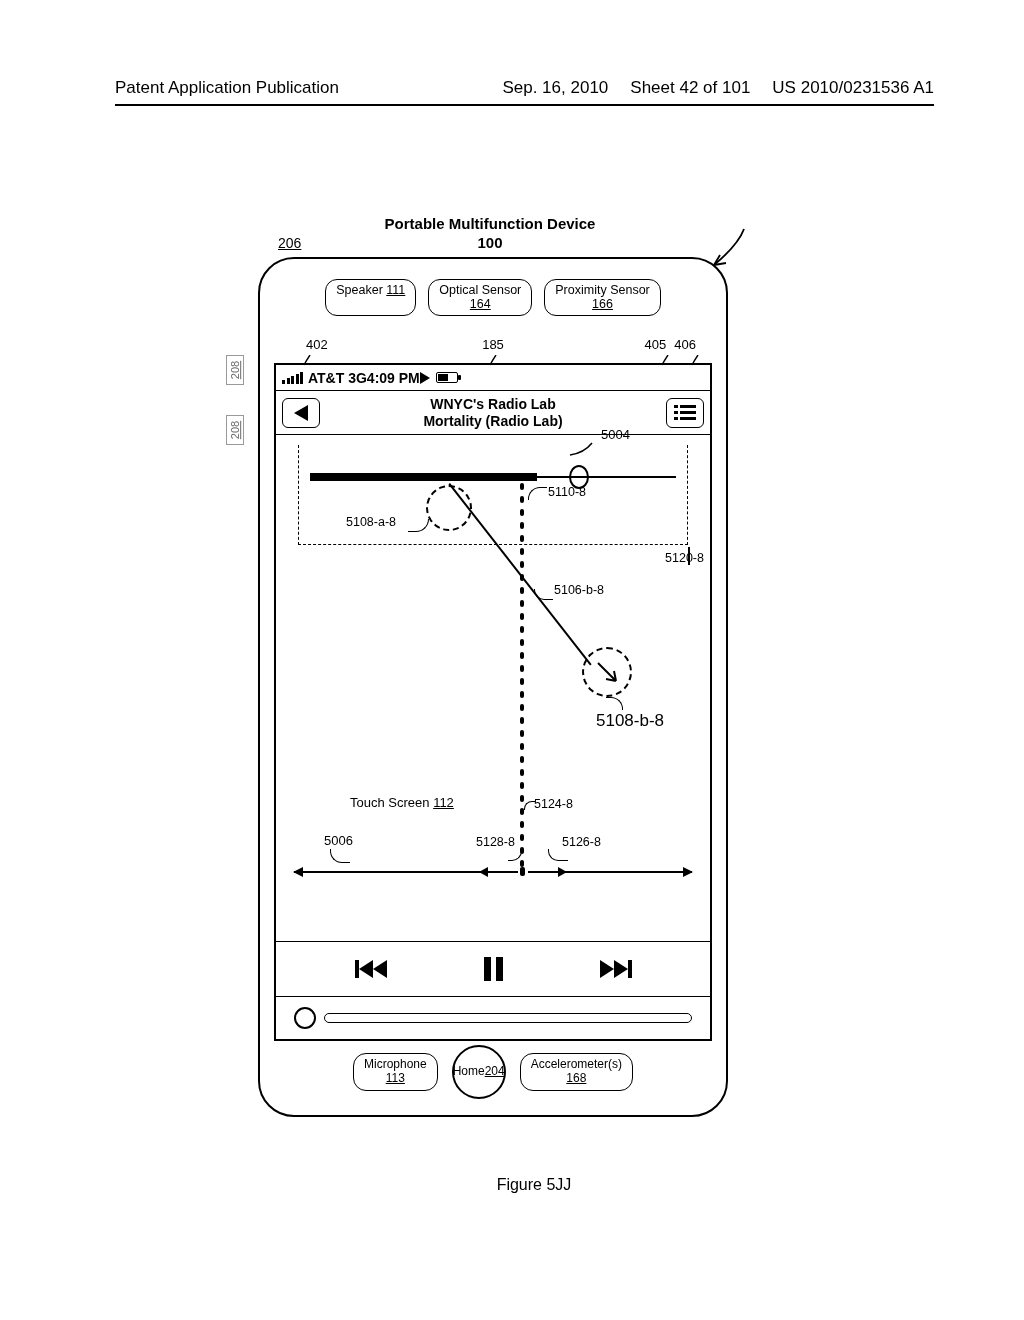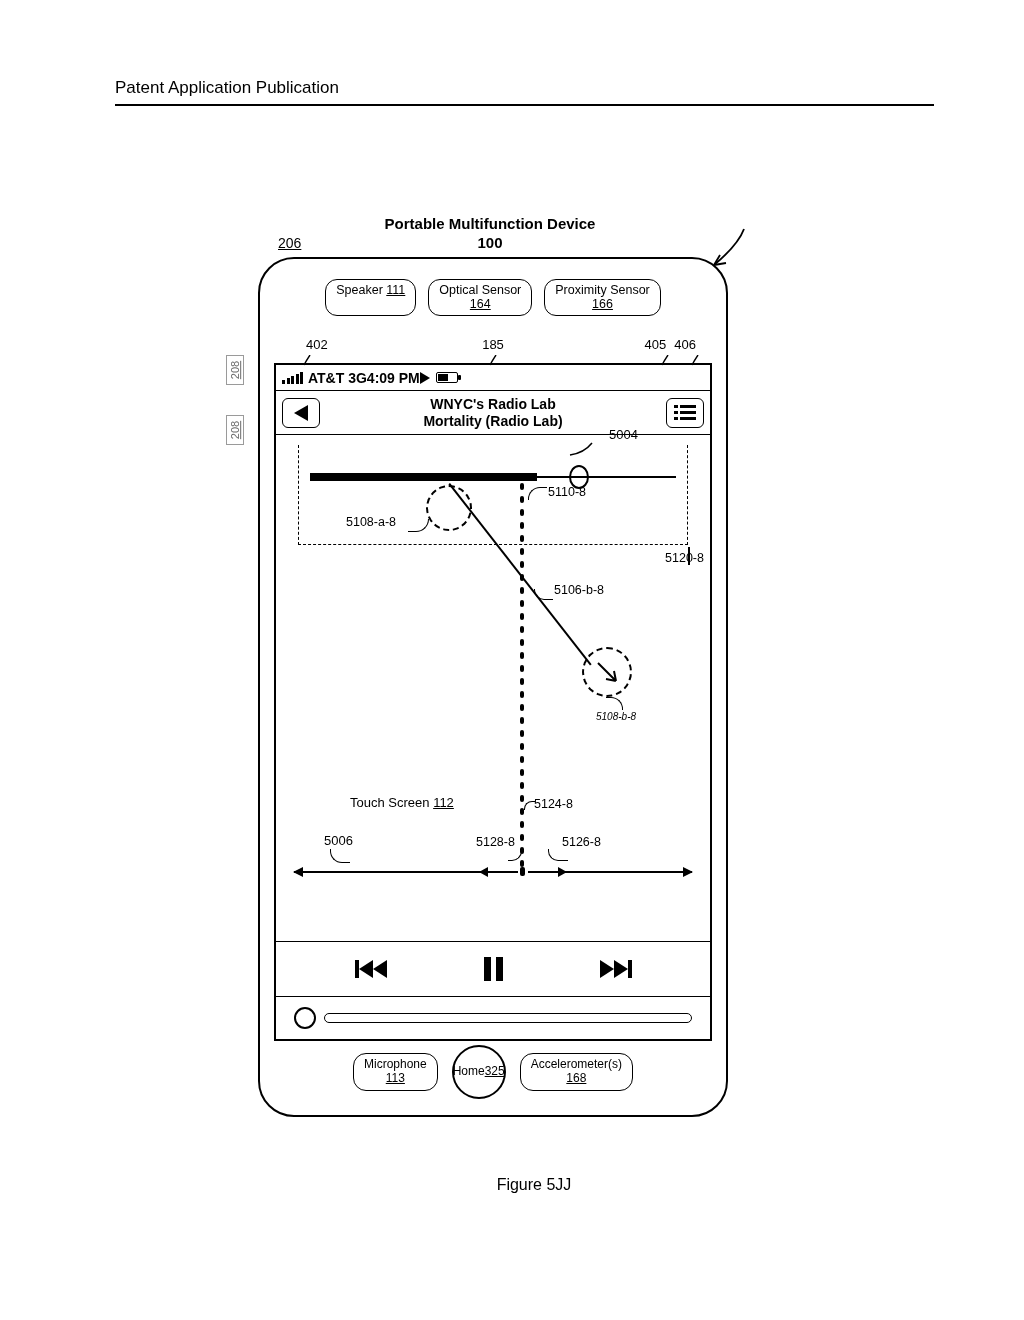--- a/index.html
+++ b/index.html
@@ -185,21 +185,21 @@
   .listicon .d { width:4px;height:3.2px;background:#000; }
   .listicon .l { width:16px;height:3.2px;background:#000; }
   .navtitle { flex:1; text-align:center; font-weight:bold; font-size:14px; line-height:1.18; }
 
   .content {
     position: relative;
     height: calc(100% - 26px - 44px - 56px - 42px);
   }
   .ref5004 {
     position:absolute;
-    top:-8px; right: 72px;
+    top:-8px; right: 80px;
     font-size: 13px;
   }
   .ref5004-arc {
     position:absolute;
     top: 6px; right: 114px;
   }
 
   .dashed-box {
     position:absolute;
     left: 22px;
@@ -340,22 +340,21 @@
     position:absolute;
     left:-20px; top:6px;
     width:18px;height:10px;
     border-bottom:1.6px solid #000;
     border-left:1.6px solid #000;
     border-bottom-left-radius: 10px;
   }
   .ref5108b {
     position:absolute;
     top: 276px; left: 320px;
-    font-size: 10px;
-    font-style: italic;
+    font-size: 17px;
   }
   .ref5108b::before {
     content:"";
     position:absolute;
     left:10px; top:-14px;
     width:16px;height:12px;
     border-top:1.6px solid #000;
     border-right:1.6px solid #000;
     border-top-right-radius:12px;
   }
@@ -491,20 +490,25 @@
     font-size:16px;
     margin-left:44px;
   }
 
 </style>
 </head>
 <body>
 
 <div class="page-header">
   <div class="left">Patent Application Publication</div>
+  <div class="right">
+    <span>Sep. 16, 2010</span>
+    <span>Sheet 42 of 101</span>
+    <span>US 2010/0231536 A1</span>
+  </div>
 </div>
 <div class="hr-top"></div>
 
 <div class="figure-wrap">
   <div class="figure-title">Portable Multifunction Device</div>
   <div class="figure-subnum">100</div>
 
   <div class="device-outer">
 
     <svg class="arrow-device" width="60" height="50">
@@ -708,21 +712,21 @@
       </div>
     </div>
 
     <div class="bottom-row">
       <div class="pill-b">
         <span>Microphone</span><br>
         <span class="u">113</span>
       </div>
       <div class="circle-big">
         <span>Home</span>
-        <span class="u">325</span>
+        <span class="u">204</span>
       </div>
       <div class="pill-b">
         <span>Accelerometer(s)</span><br>
         <span class="u">168</span>
       </div>
     </div>
 
   </div>
 </div>
 

